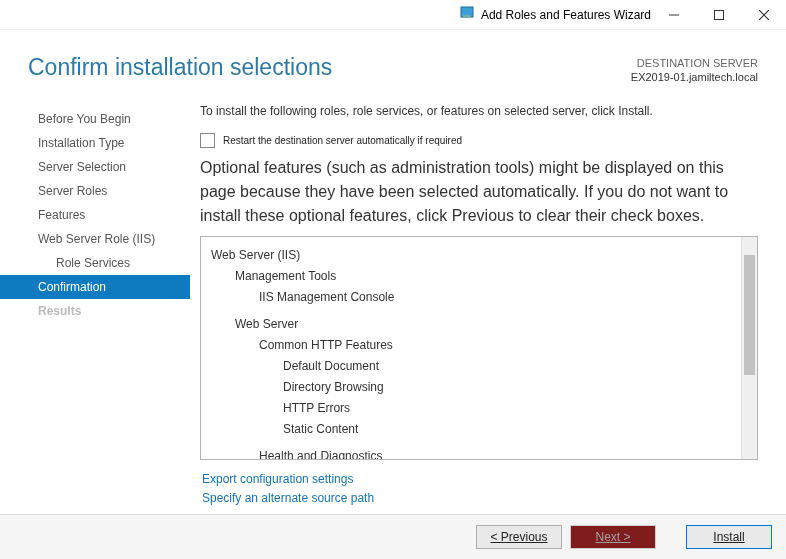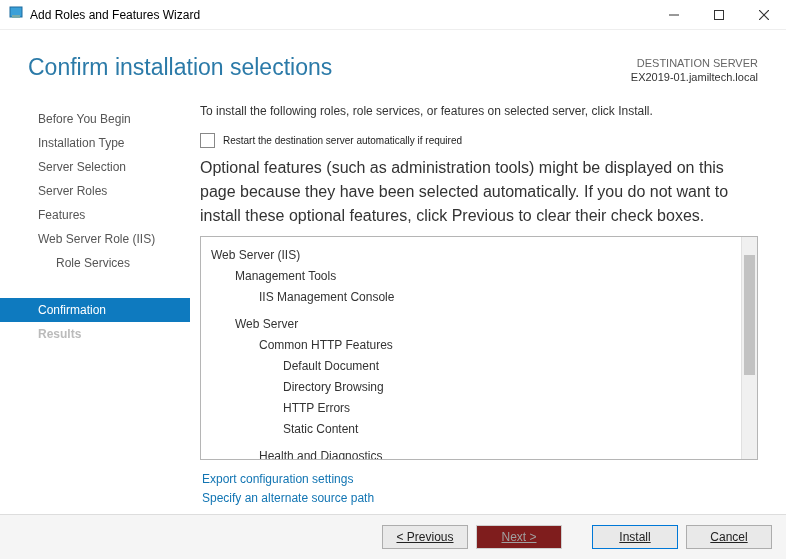--- a/index.html
+++ b/index.html
@@ -9,21 +9,21 @@
     background: #fff;
     width: 786px;
     height: 559px;
     overflow: hidden;
     color: #333;
   }
   .titlebar {
     height: 30px;
     display: flex;
     align-items: center;
-    justify-content: space-between;
+    justify-content: flex-end;
     padding: 0 0 0 8px;
     background: #fff;
     border-bottom: 1px solid #eee;
   }
   .titlebar-left { display: flex; align-items: center; gap: 6px; }
   .titlebar-title { font-size: 12px; color: #000; }
   .titlebar-controls { display: flex; }
   .titlebar-btn {
     width: 45px; height: 30px;
     display: flex; align-items: center; justify-content: center;
@@ -69,21 +69,20 @@
   }
   .side-item {
     padding: 5px 12px 5px 38px;
     color: #555;
     cursor: default;
   }
   .side-item.sub { padding-left: 56px; }
   .side-item.active {
     background: #0e7abf;
     color: #fff;
-    margin-top: 23px;
   }
   .side-item.disabled { color: #bbb; font-weight: bold; }
   .content {
     flex: 1;
     padding: 0 28px 0 10px;
     display: flex;
     flex-direction: column;
     min-height: 0;
   }
   .desc { font-size: 12px; color: #333; margin-bottom: 14px; line-height: 1.4; }
@@ -258,15 +257,14 @@
         <a>Specify an alternate source path</a>
       </div>
     </div>
   </div>
 
   <div class="footer">
     <div class="btn">&lt; Previous</div>
     <div class="btn disabled">Next &gt;</div>
     <div class="gap"></div>
     <div class="btn default">Install</div>
-    <div class="btn">Cancel</div>
   </div>
 </div>
 
 </body></html>

